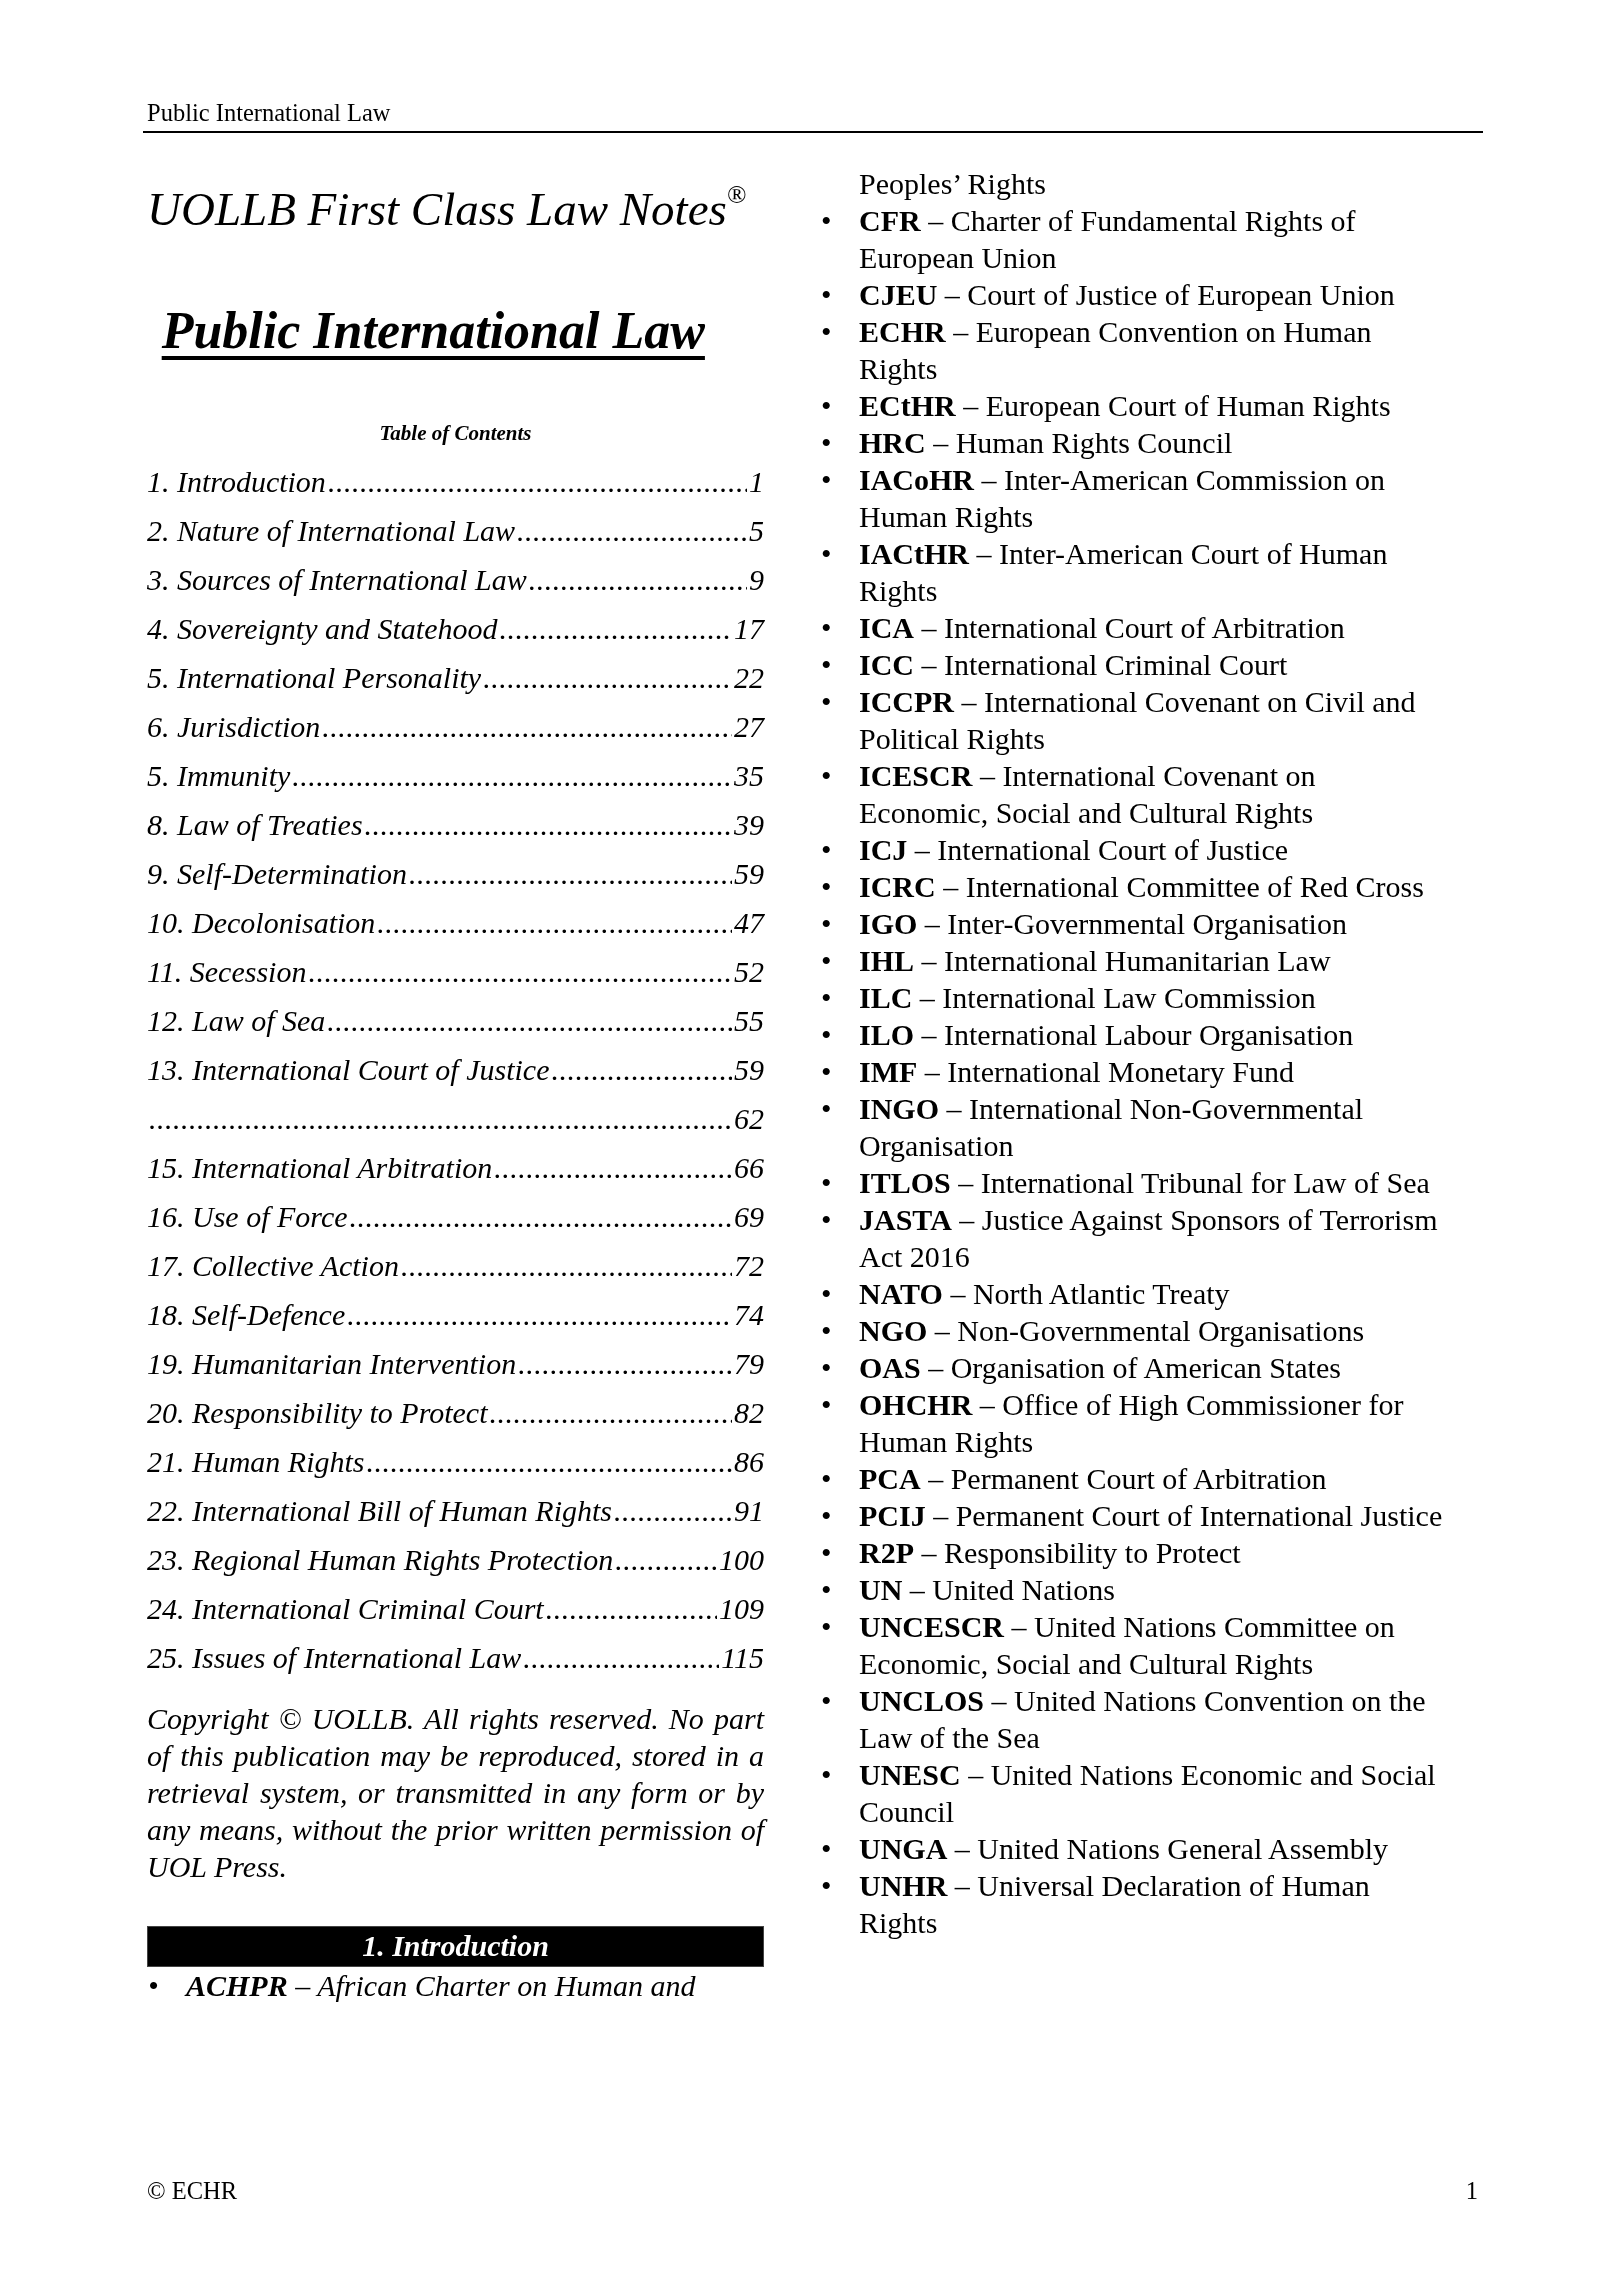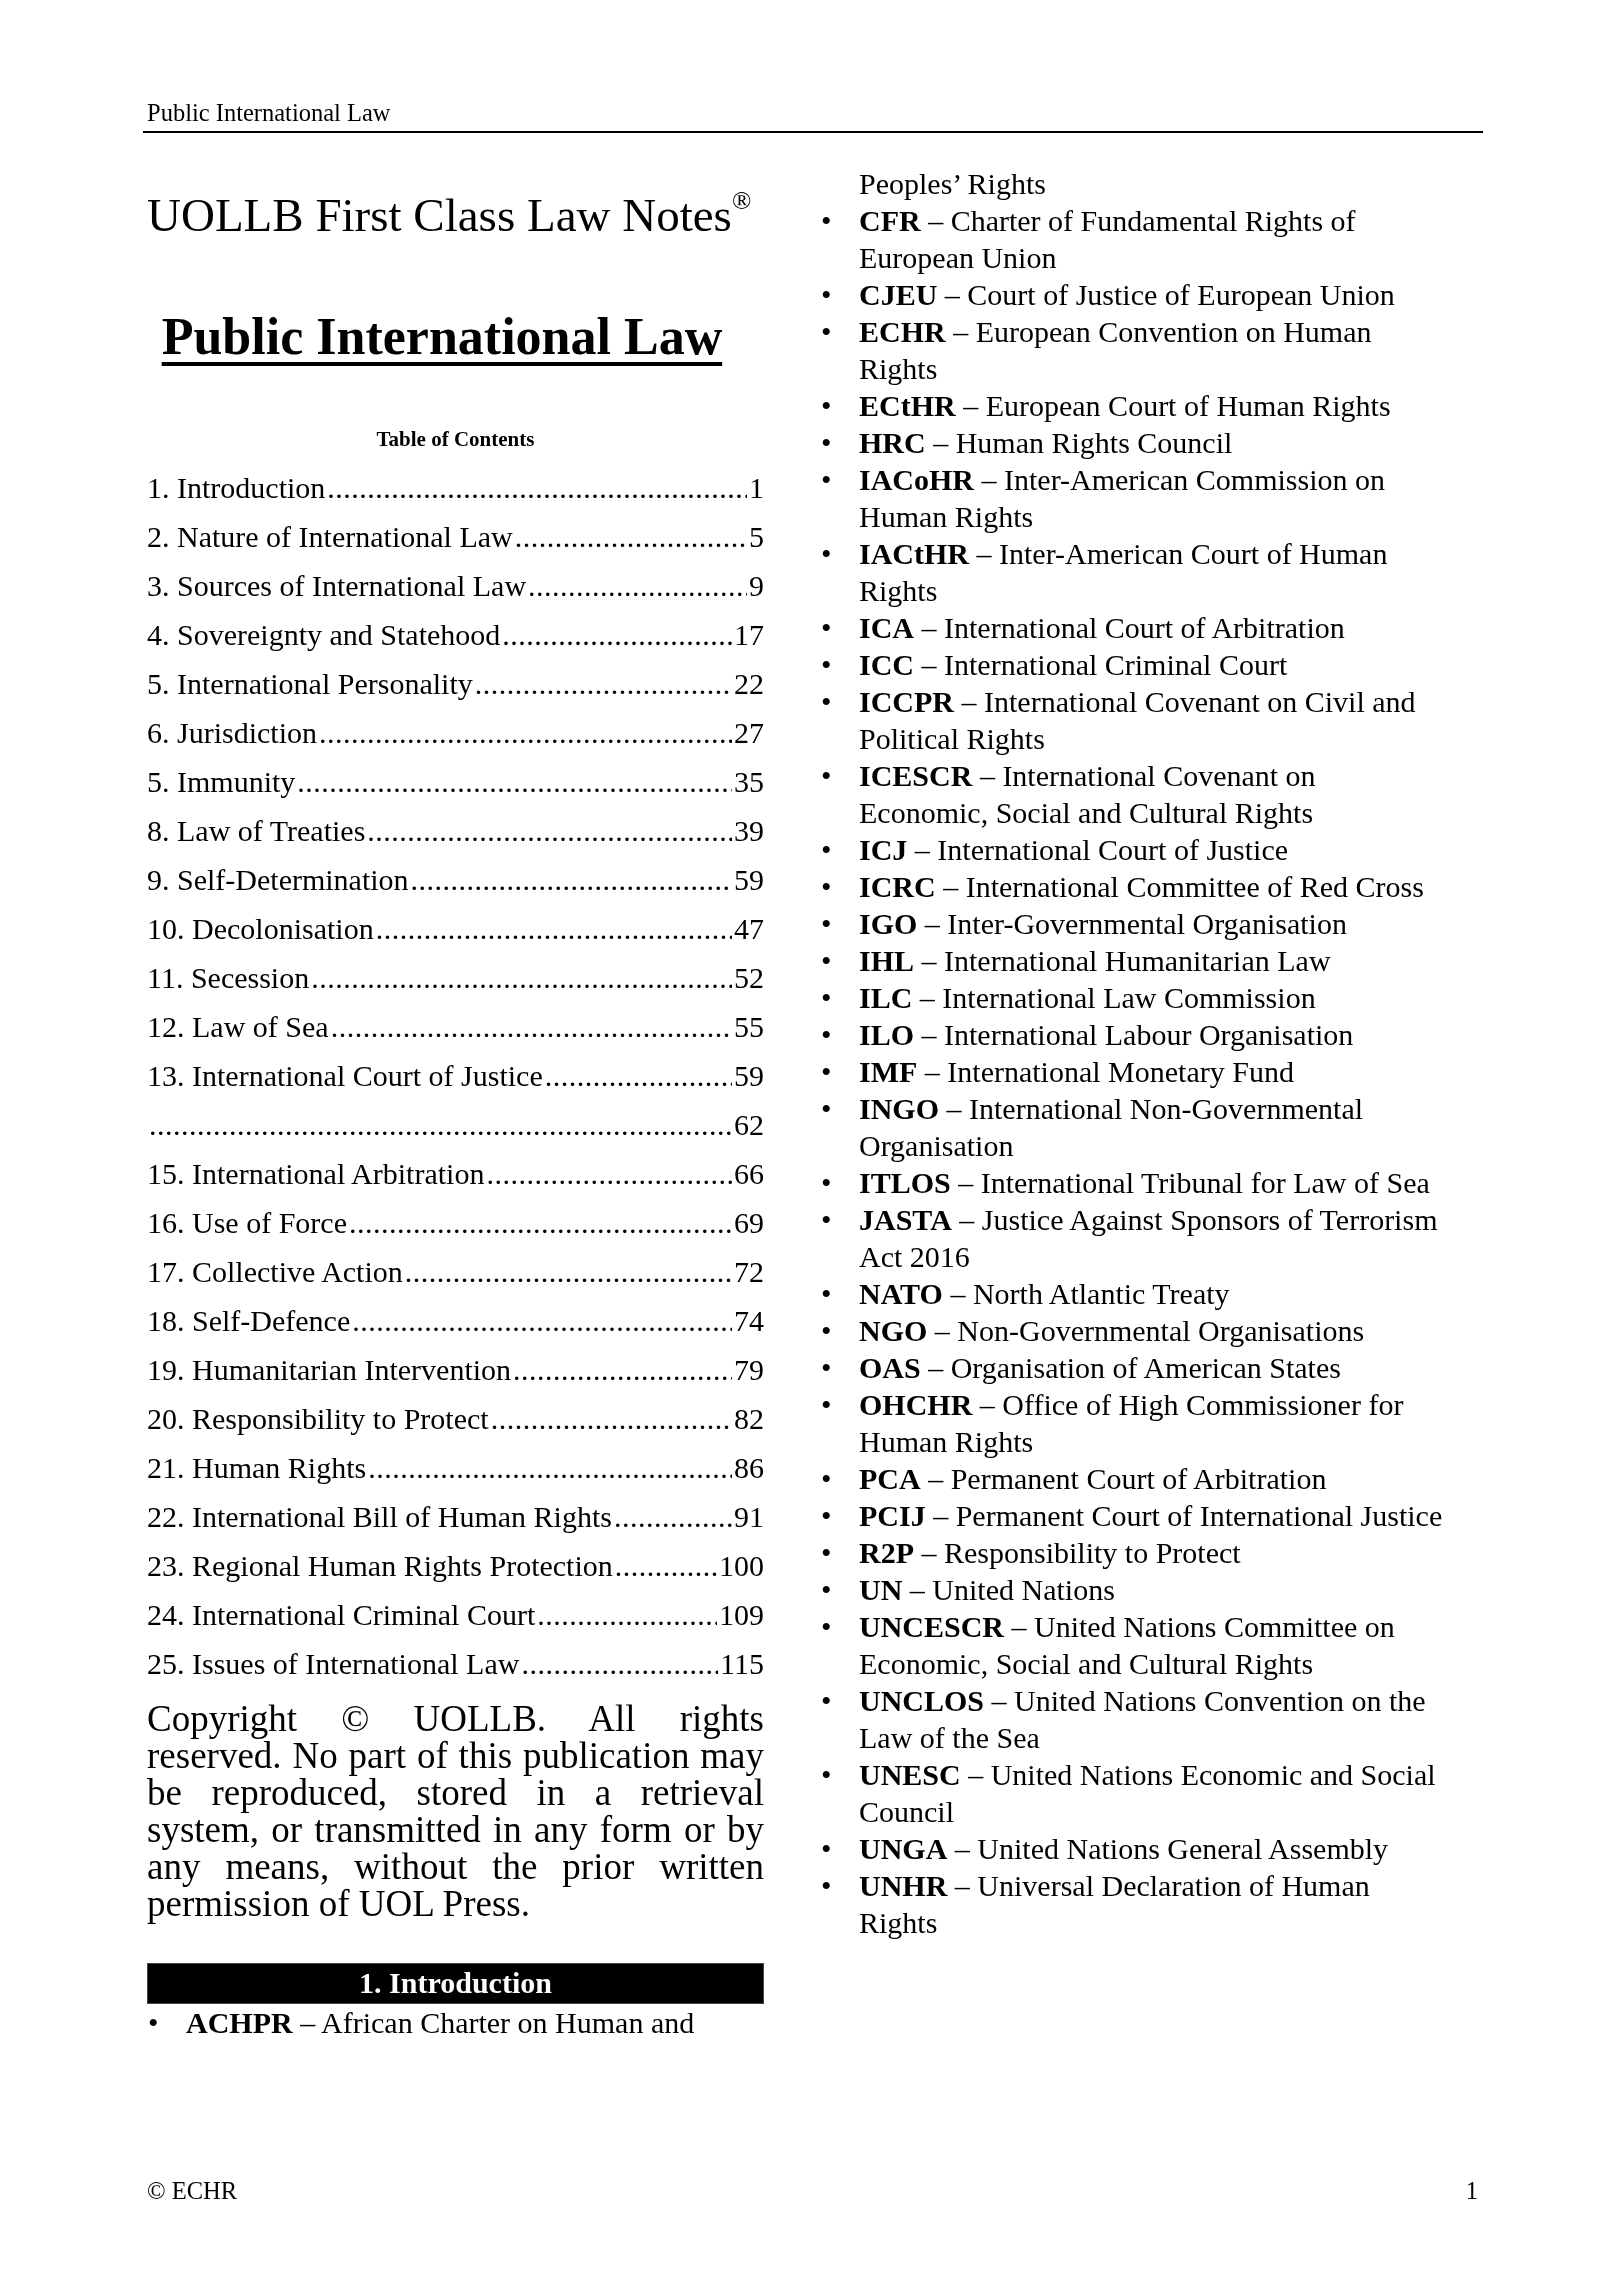--- a/index.html
+++ b/index.html
@@ -26,22 +26,23 @@
       position: absolute;
       left: 143px;
       top: 131px;
       width: 1340px;
       height: 0;
       border-top: 2px solid #000;
     }
     .col-left {
       position: absolute;
       left: 147px;
-      top: 186px;
+      top: 180px;
       width: 617px;
+      font-style: italic;
     }
     .brand-title {
       font-size: 47px;
       line-height: 59px;
       margin: 0;
       font-weight: normal;
       white-space: nowrap;
     }
     .brand-title sup {
       font-size: 25.5px;
@@ -90,22 +91,22 @@
       margin: 0 2px;
     }
     .toc-dots::before {
       content: "........................................................................................................................................";
     }
     .toc-page {
       white-space: nowrap;
       flex: 0 0 auto;
     }
     .copyright {
-      margin-top: 12px;
-      font-size: 37px;
+      margin-top: 18px;
+      font-size: 30px;
       line-height: 37px;
       text-align: justify;
     }
     .section-banner {
       margin-top: 41px;
       background: #000;
       color: #fff;
       font-weight: bold;
       font-size: 30px;
       line-height: 37px;

